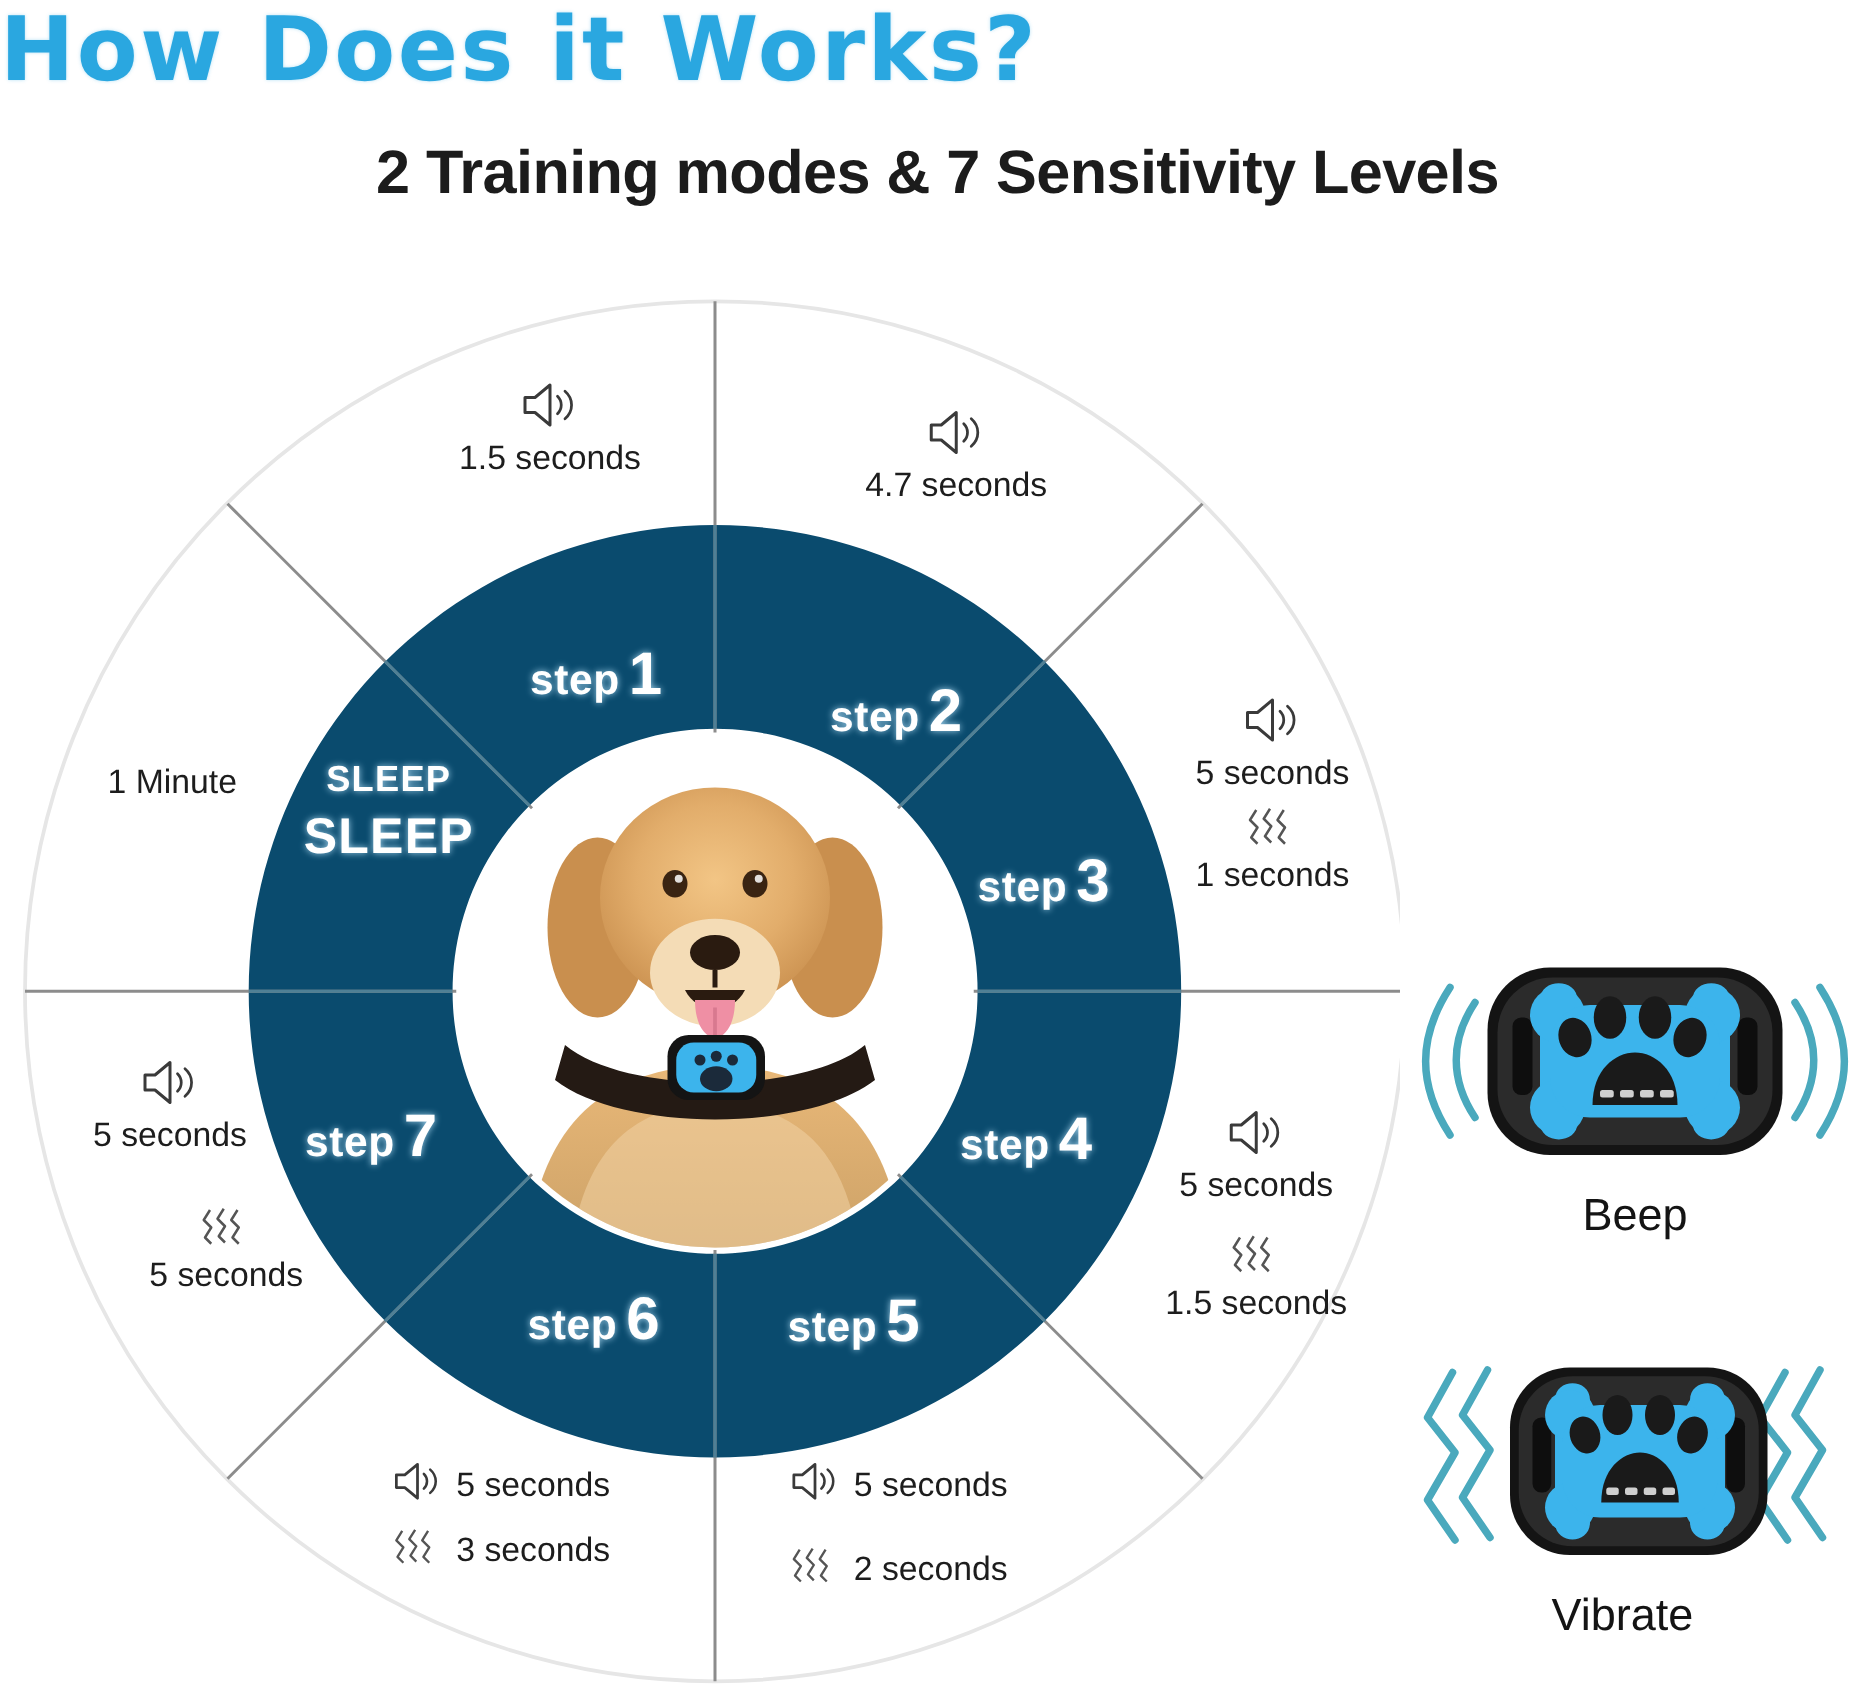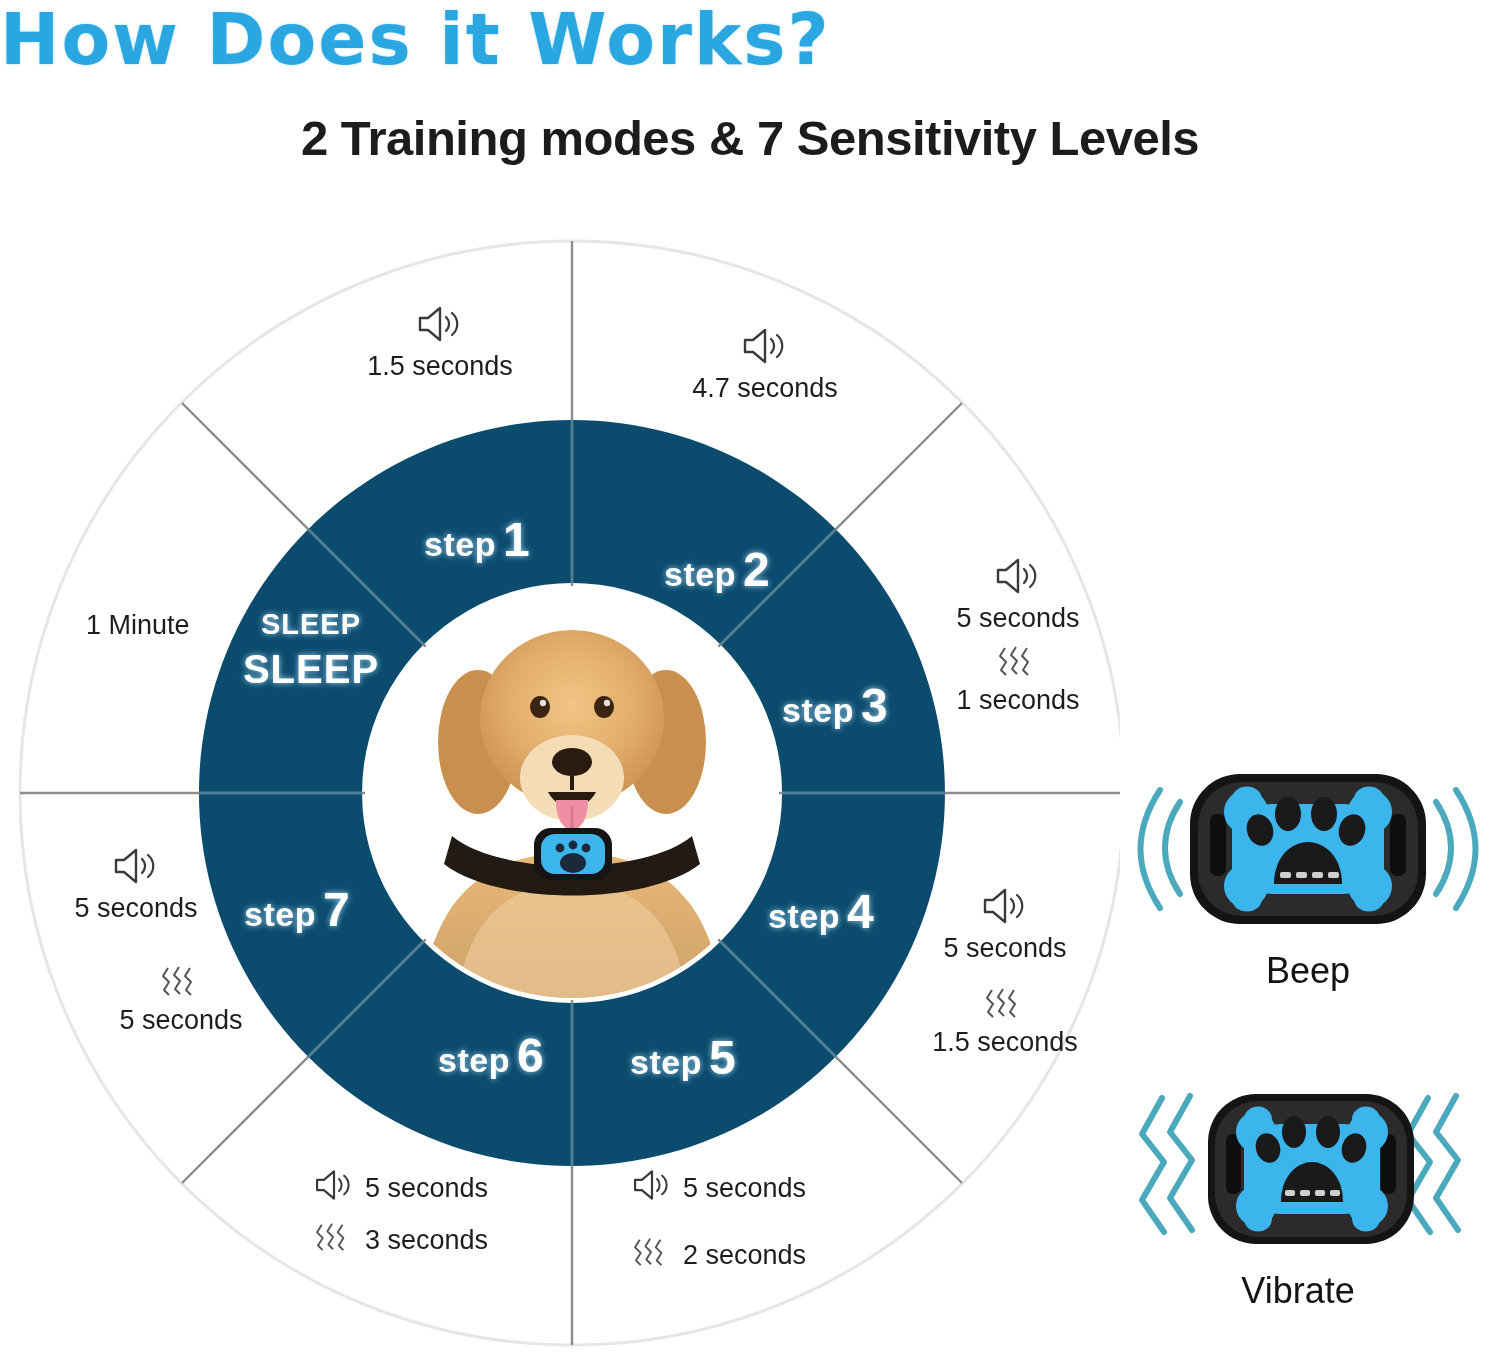--- a/index.html
+++ b/index.html
@@ -153,21 +153,21 @@
 </div>
 <div class="steplabel" style="left:782px;top:678px;">
   <span class="w">step</span><span class="n">3</span>
 </div>
 <div class="steplabel" style="left:768px;top:884px;">
   <span class="w">step</span><span class="n">4</span>
 </div>
 <div class="steplabel" style="left:606px;top:1030px;margin-left:24px;">
   <span class="w">step</span><span class="n">5</span>
 </div>
-<div class="steplabel" style="left:422px;top:1028px;margin-left:16px;">
+<div class="steplabel" style="left:422px;top:1028px;">
   <span class="w">step</span><span class="n">6</span>
 </div>
 <div class="steplabel" style="left:244px;top:882px;">
   <span class="w">step</span><span class="n">7</span>
 </div>
 
 <div class="sleepbox" style="left:226px;top:608px;width:170px;">
   <div class="s1">SLEEP</div>
   <div class="s2">SLEEP</div>
 </div>

